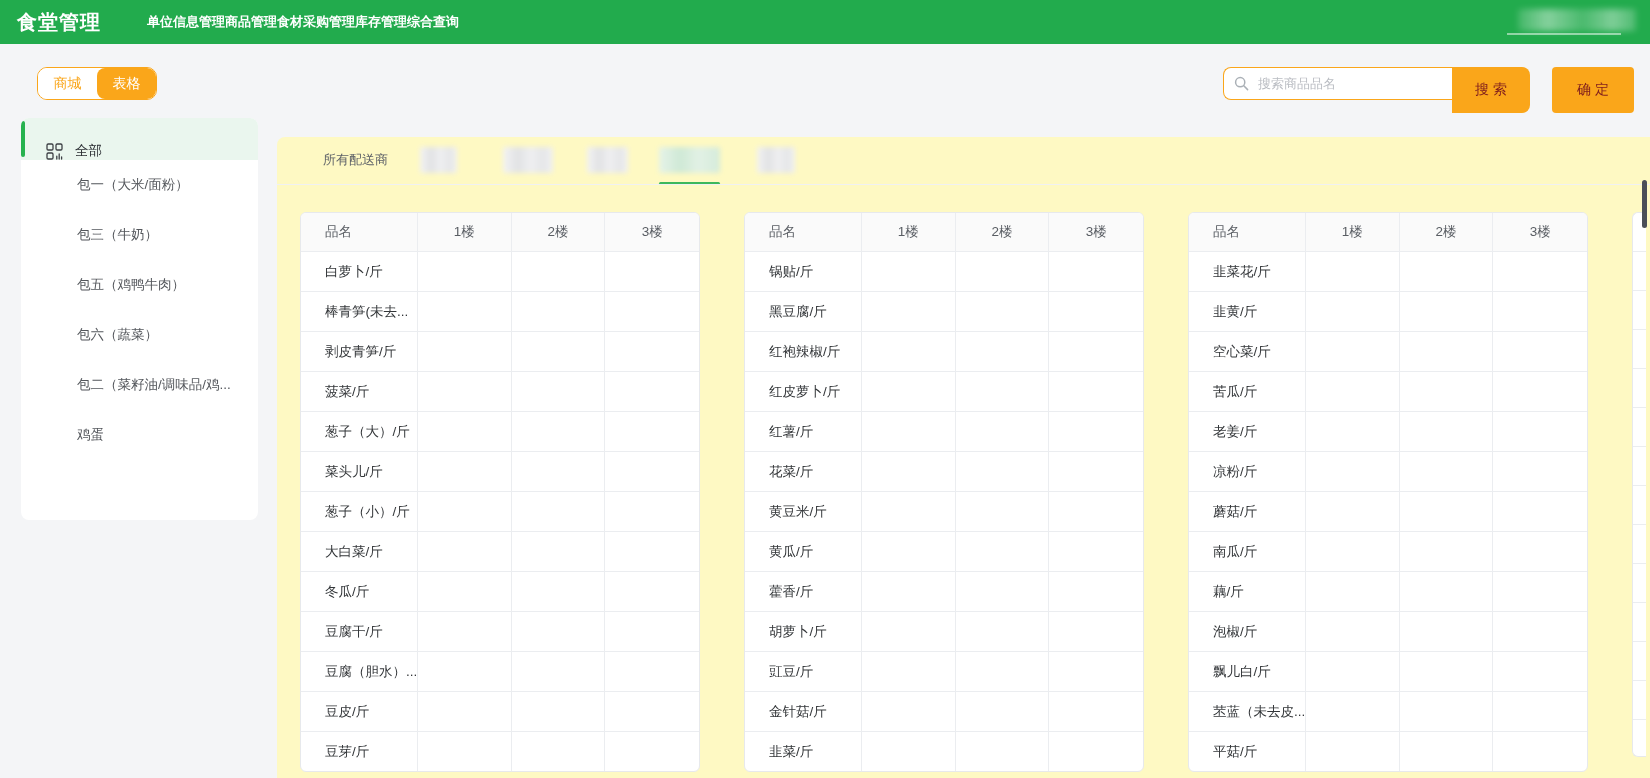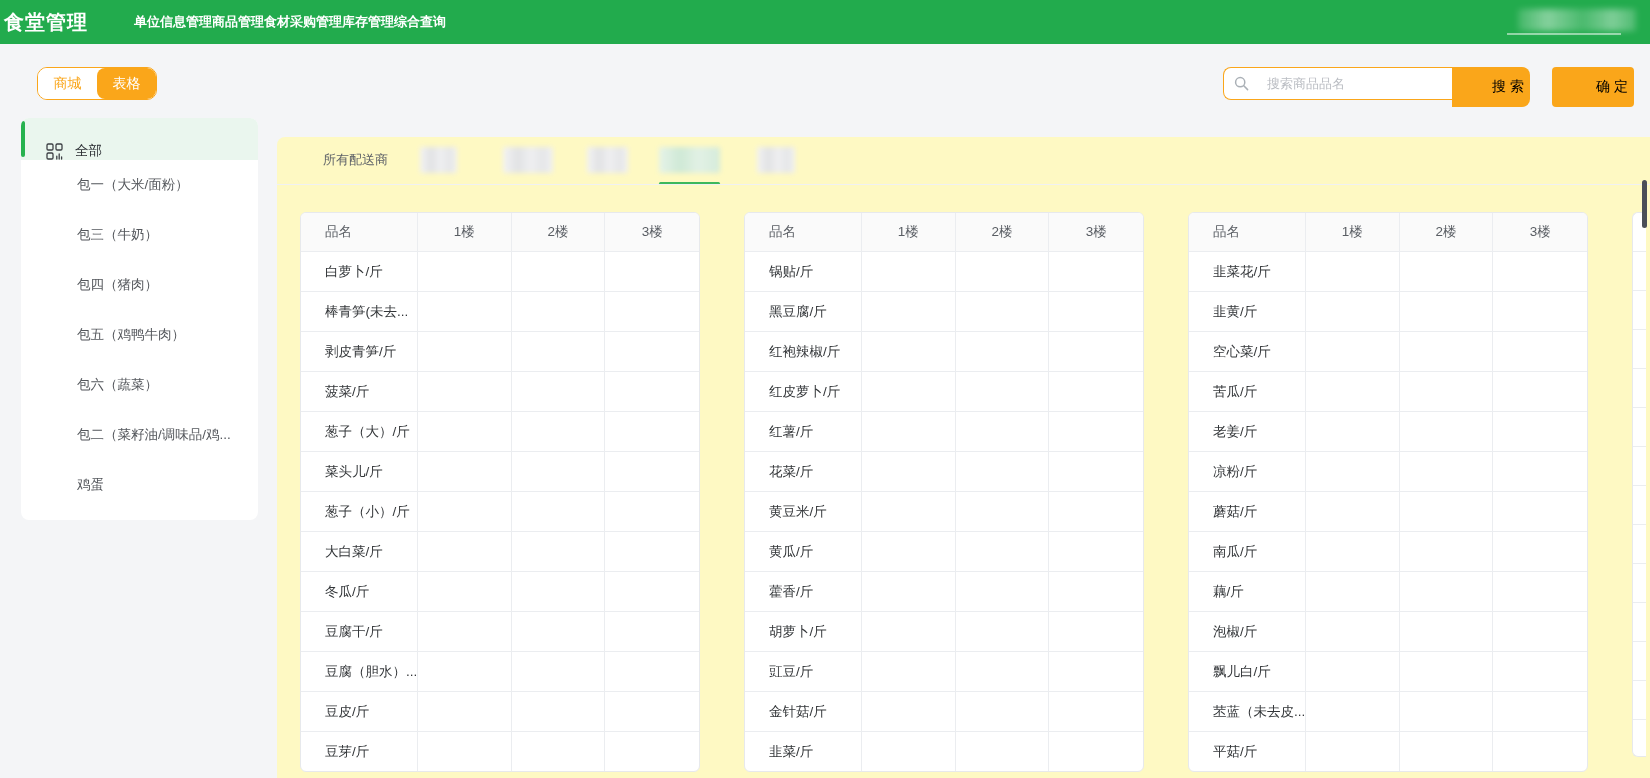--- a/index.html
+++ b/index.html
@@ -11,44 +11,44 @@
     --txt:#333639;
     --txt2:#5f6368;
   }
   html,body{margin:0;padding:0;}
   body{font-family:"Liberation Sans","DejaVu Sans",sans-serif;background:#f4f5f7;}
   .stage{position:relative;width:1650px;height:778px;background:#f4f5f7;overflow:hidden;}
 
   
   .app-header{position:absolute;left:0;top:0;width:1650px;height:44px;background:var(--green);
     display:flex;align-items:center;}
-  .app-title{color:#fff;font-size:20px;font-weight:bold;margin-left:4px;letter-spacing:1px;}
+  .app-title{color:#fff;font-size:20px;font-weight:bold;margin-left:17px;letter-spacing:1px;}
   .main-nav{display:flex;align-items:center;margin-left:46px;}
   .nav-item{color:#fff;font-size:13px;font-weight:bold;cursor:pointer;white-space:nowrap;}
   .user-blur{position:absolute;right:14px;top:9px;width:118px;height:22px;border-radius:2px;
     filter:blur(3px);
     background:linear-gradient(90deg,rgba(255,255,255,.15),rgba(255,255,255,.45) 25%,rgba(255,255,255,.18) 55%,rgba(255,255,255,.42) 80%,rgba(255,255,255,.2));}
   .user-line{position:absolute;right:29px;top:33px;width:114px;height:2px;background:rgba(255,255,255,.5);}
 
   
   .view-toggle{position:absolute;left:37px;top:67px;width:120px;height:33px;border:1px solid var(--orange);
     border-radius:10px;background:#fff;display:flex;overflow:hidden;box-sizing:border-box;}
   .vt-tab{flex:1;display:flex;align-items:center;justify-content:center;font-size:14px;cursor:pointer;}
   .vt-tab.inactive{color:var(--orange);background:#fff;}
   .vt-tab.active{color:#fff;background:var(--orange);border-radius:8px;}
 
   .search-box{position:absolute;left:1223px;top:67px;width:229px;height:33px;background:#fff;
     border:1px solid var(--orange);border-right:none;border-radius:8px 0 0 8px;box-sizing:border-box;
-    display:flex;align-items:center;gap:9px;}
+    display:flex;align-items:center;}
   .search-box svg{margin-left:10px;flex:0 0 auto;}
   .search-box input{border:none;outline:none;background:transparent;font-size:13px;color:var(--txt);
     margin-left:7px;width:170px;font-family:inherit;}
   .search-box input::placeholder{color:#b9bcc2;}
-  .btn{position:absolute;top:67px;height:40px;background:var(--orange);color:#000000;border:none;
-    font-size:14px;font-family:inherit;cursor:pointer;text-align:right;}
+  .btn{position:absolute;top:67px;height:46px;background:var(--orange);color:#7f1d1d;border:none;
+    font-size:14px;font-family:inherit;cursor:pointer;}
   .btn-search{left:1452px;width:78px;border-radius:0 8px 8px 0;}
   .btn-confirm{left:1552px;width:82px;border-radius:4px;}
 
   
   .sidebar{position:absolute;left:21px;top:118px;width:237px;height:402px;background:#fff;
     border-radius:8px;overflow:hidden;}
   .sb-item{position:relative;height:50px;display:flex;align-items:center;cursor:pointer;
     font-size:13.5px;color:#54575c;}
   .sb-item .lbl{margin-left:56px;white-space:nowrap;overflow:hidden;text-overflow:ellipsis;max-width:172px;}
   .sb-item.active{height:42px;background:var(--active-bg);color:#2b2e33;align-items:flex-end;}
@@ -133,23 +133,20 @@
         </span>
         <span class="lbl">全部</span>
       </div>
       <div class="sb-item">
         <span class="lbl">包一（大米/面粉）</span>
       </div>
       <div class="sb-item">
         <span class="lbl">包三（牛奶）</span>
       </div>
       <div class="sb-item">
-        <span class="lbl">包四（猪肉）</span>
-      </div>
-      <div class="sb-item">
         <span class="lbl">包五（鸡鸭牛肉）</span>
       </div>
       <div class="sb-item">
         <span class="lbl">包六（蔬菜）</span>
       </div>
       <div class="sb-item">
         <span class="lbl">包二（菜籽油/调味品/鸡...</span>
       </div>
       <div class="sb-item">
         <span class="lbl">鸡蛋</span>

